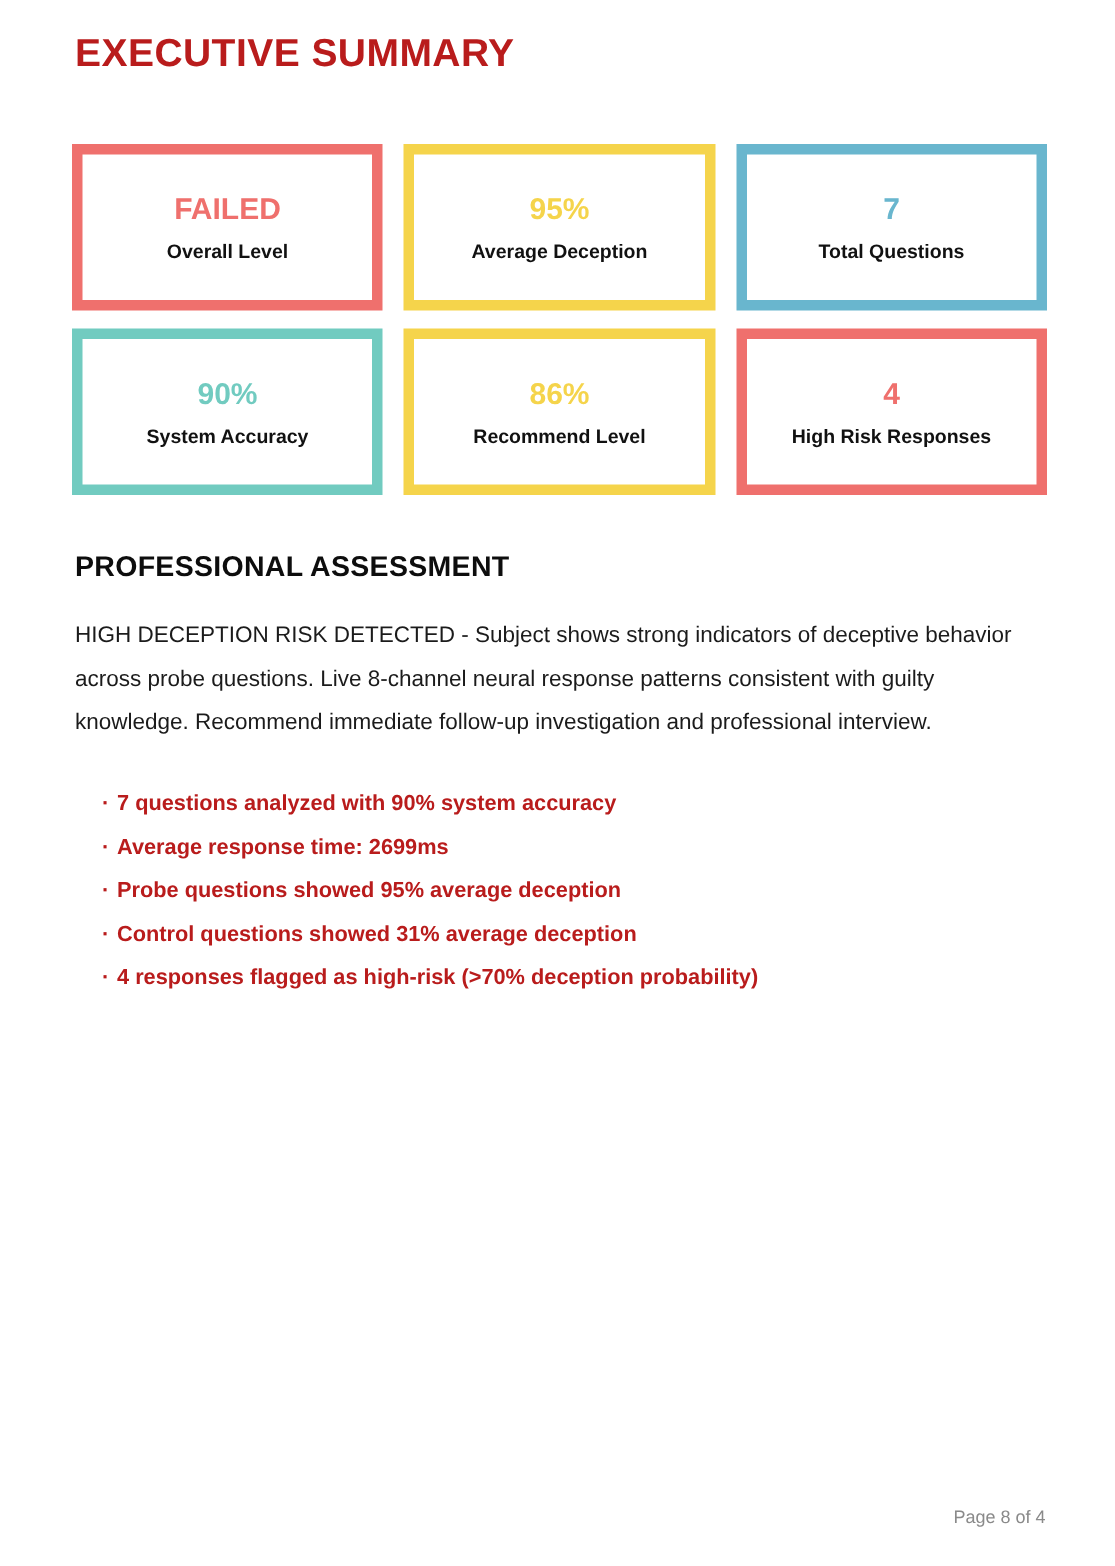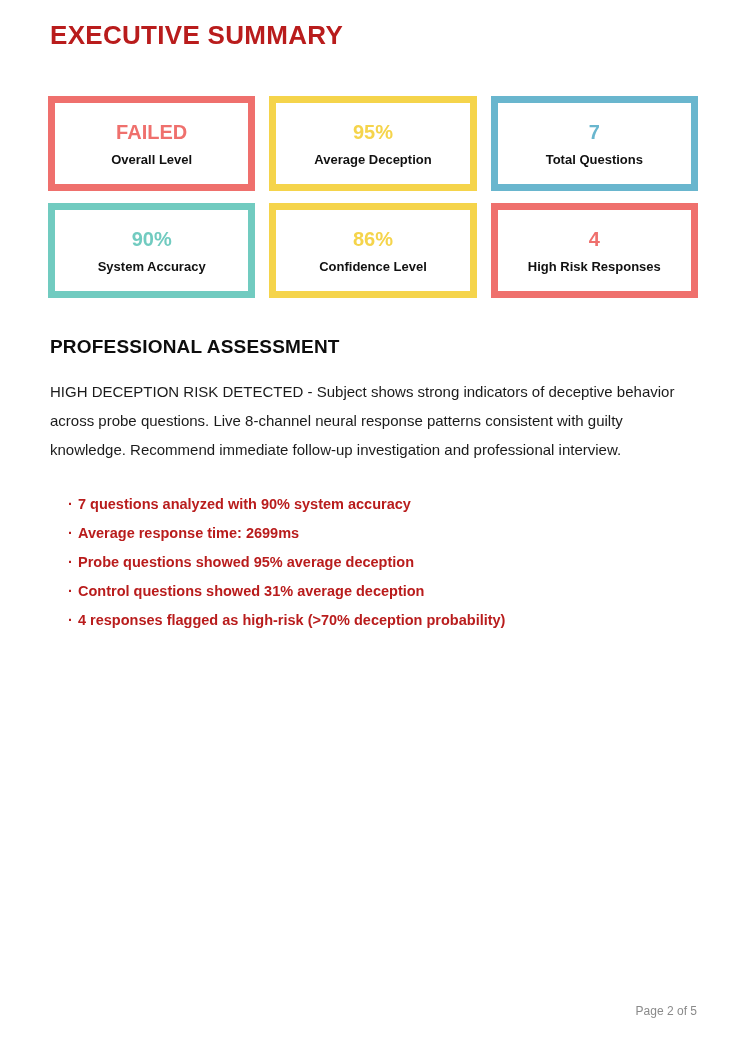--- a/index.html
+++ b/index.html
@@ -27,21 +27,21 @@
   }
   .cards-grid {
     display: grid;
     grid-template-columns: repeat(3, 1fr);
     column-gap: 14px;
     row-gap: 12px;
     width: 650px;
   }
   .stat-card {
     box-sizing: border-box;
-    height: 95px;
+    height: 111px;
     background: #ffffff;
     border: 7px solid var(--c, #ccc);
     display: flex;
     flex-direction: column;
     align-items: center;
     justify-content: center;
     gap: 11px;
     text-align: center;
   }
   .stat-value {
@@ -125,21 +125,21 @@
       <div class="stat-label">Total Questions</div>
     </div>
 
     <div class="stat-card" style="--c: #71CBC0;">
       <div class="stat-value">90%</div>
       <div class="stat-label">System Accuracy</div>
     </div>
 
     <div class="stat-card" style="--c: #F5D44B;">
       <div class="stat-value">86%</div>
-      <div class="stat-label">Confidence Level</div>
+      <div class="stat-label">Recommend Level</div>
     </div>
 
     <div class="stat-card" style="--c: #EF706D;">
       <div class="stat-value">4</div>
       <div class="stat-label">High Risk Responses</div>
     </div>
 
   </div>
 
   <div class="section-pa">
@@ -150,15 +150,15 @@
   <div class="section-kf">
     <ul class="findings-list">
       <li>7 questions analyzed with 90% system accuracy</li>
       <li>Average response time: 2699ms</li>
       <li>Probe questions showed 95% average deception</li>
       <li>Control questions showed 31% average deception</li>
       <li>4 responses flagged as high-risk (&gt;70% deception probability)</li>
     </ul>
   </div>
 
-  <div class="page-footer">Page 2 of 5</div>
+  <div class="page-footer">Page 8 of 4</div>
 
 </div>
 
 </body></html>

